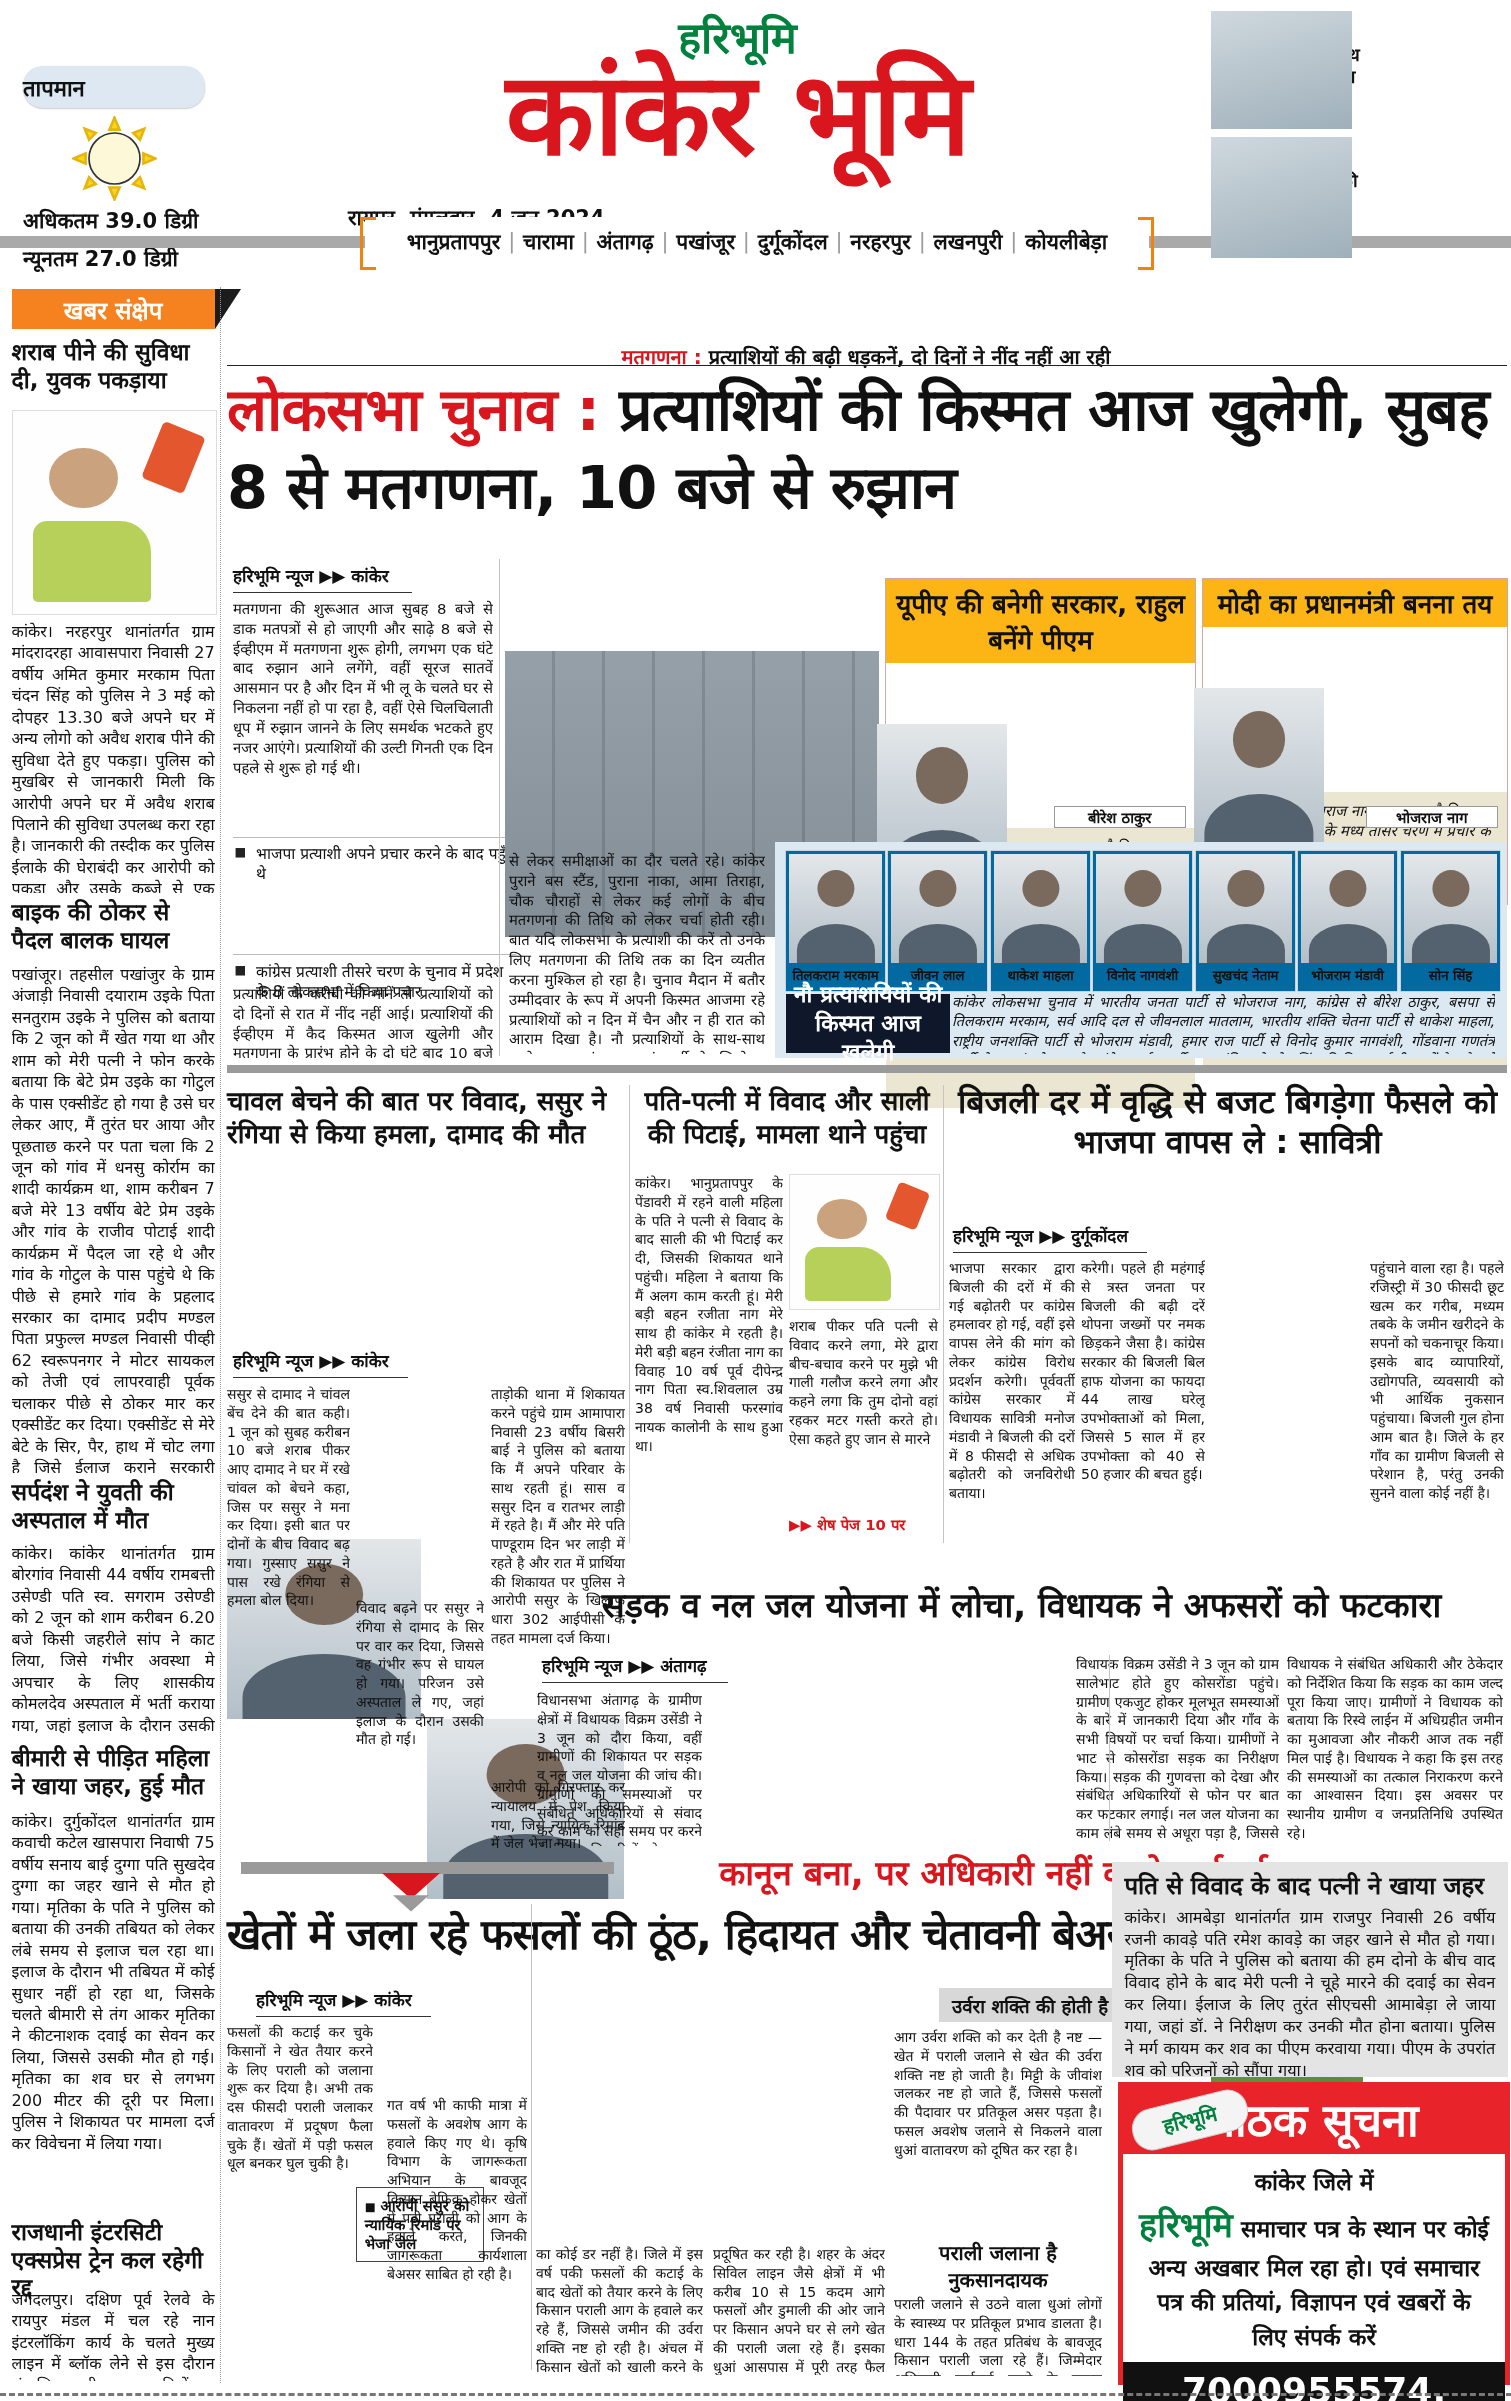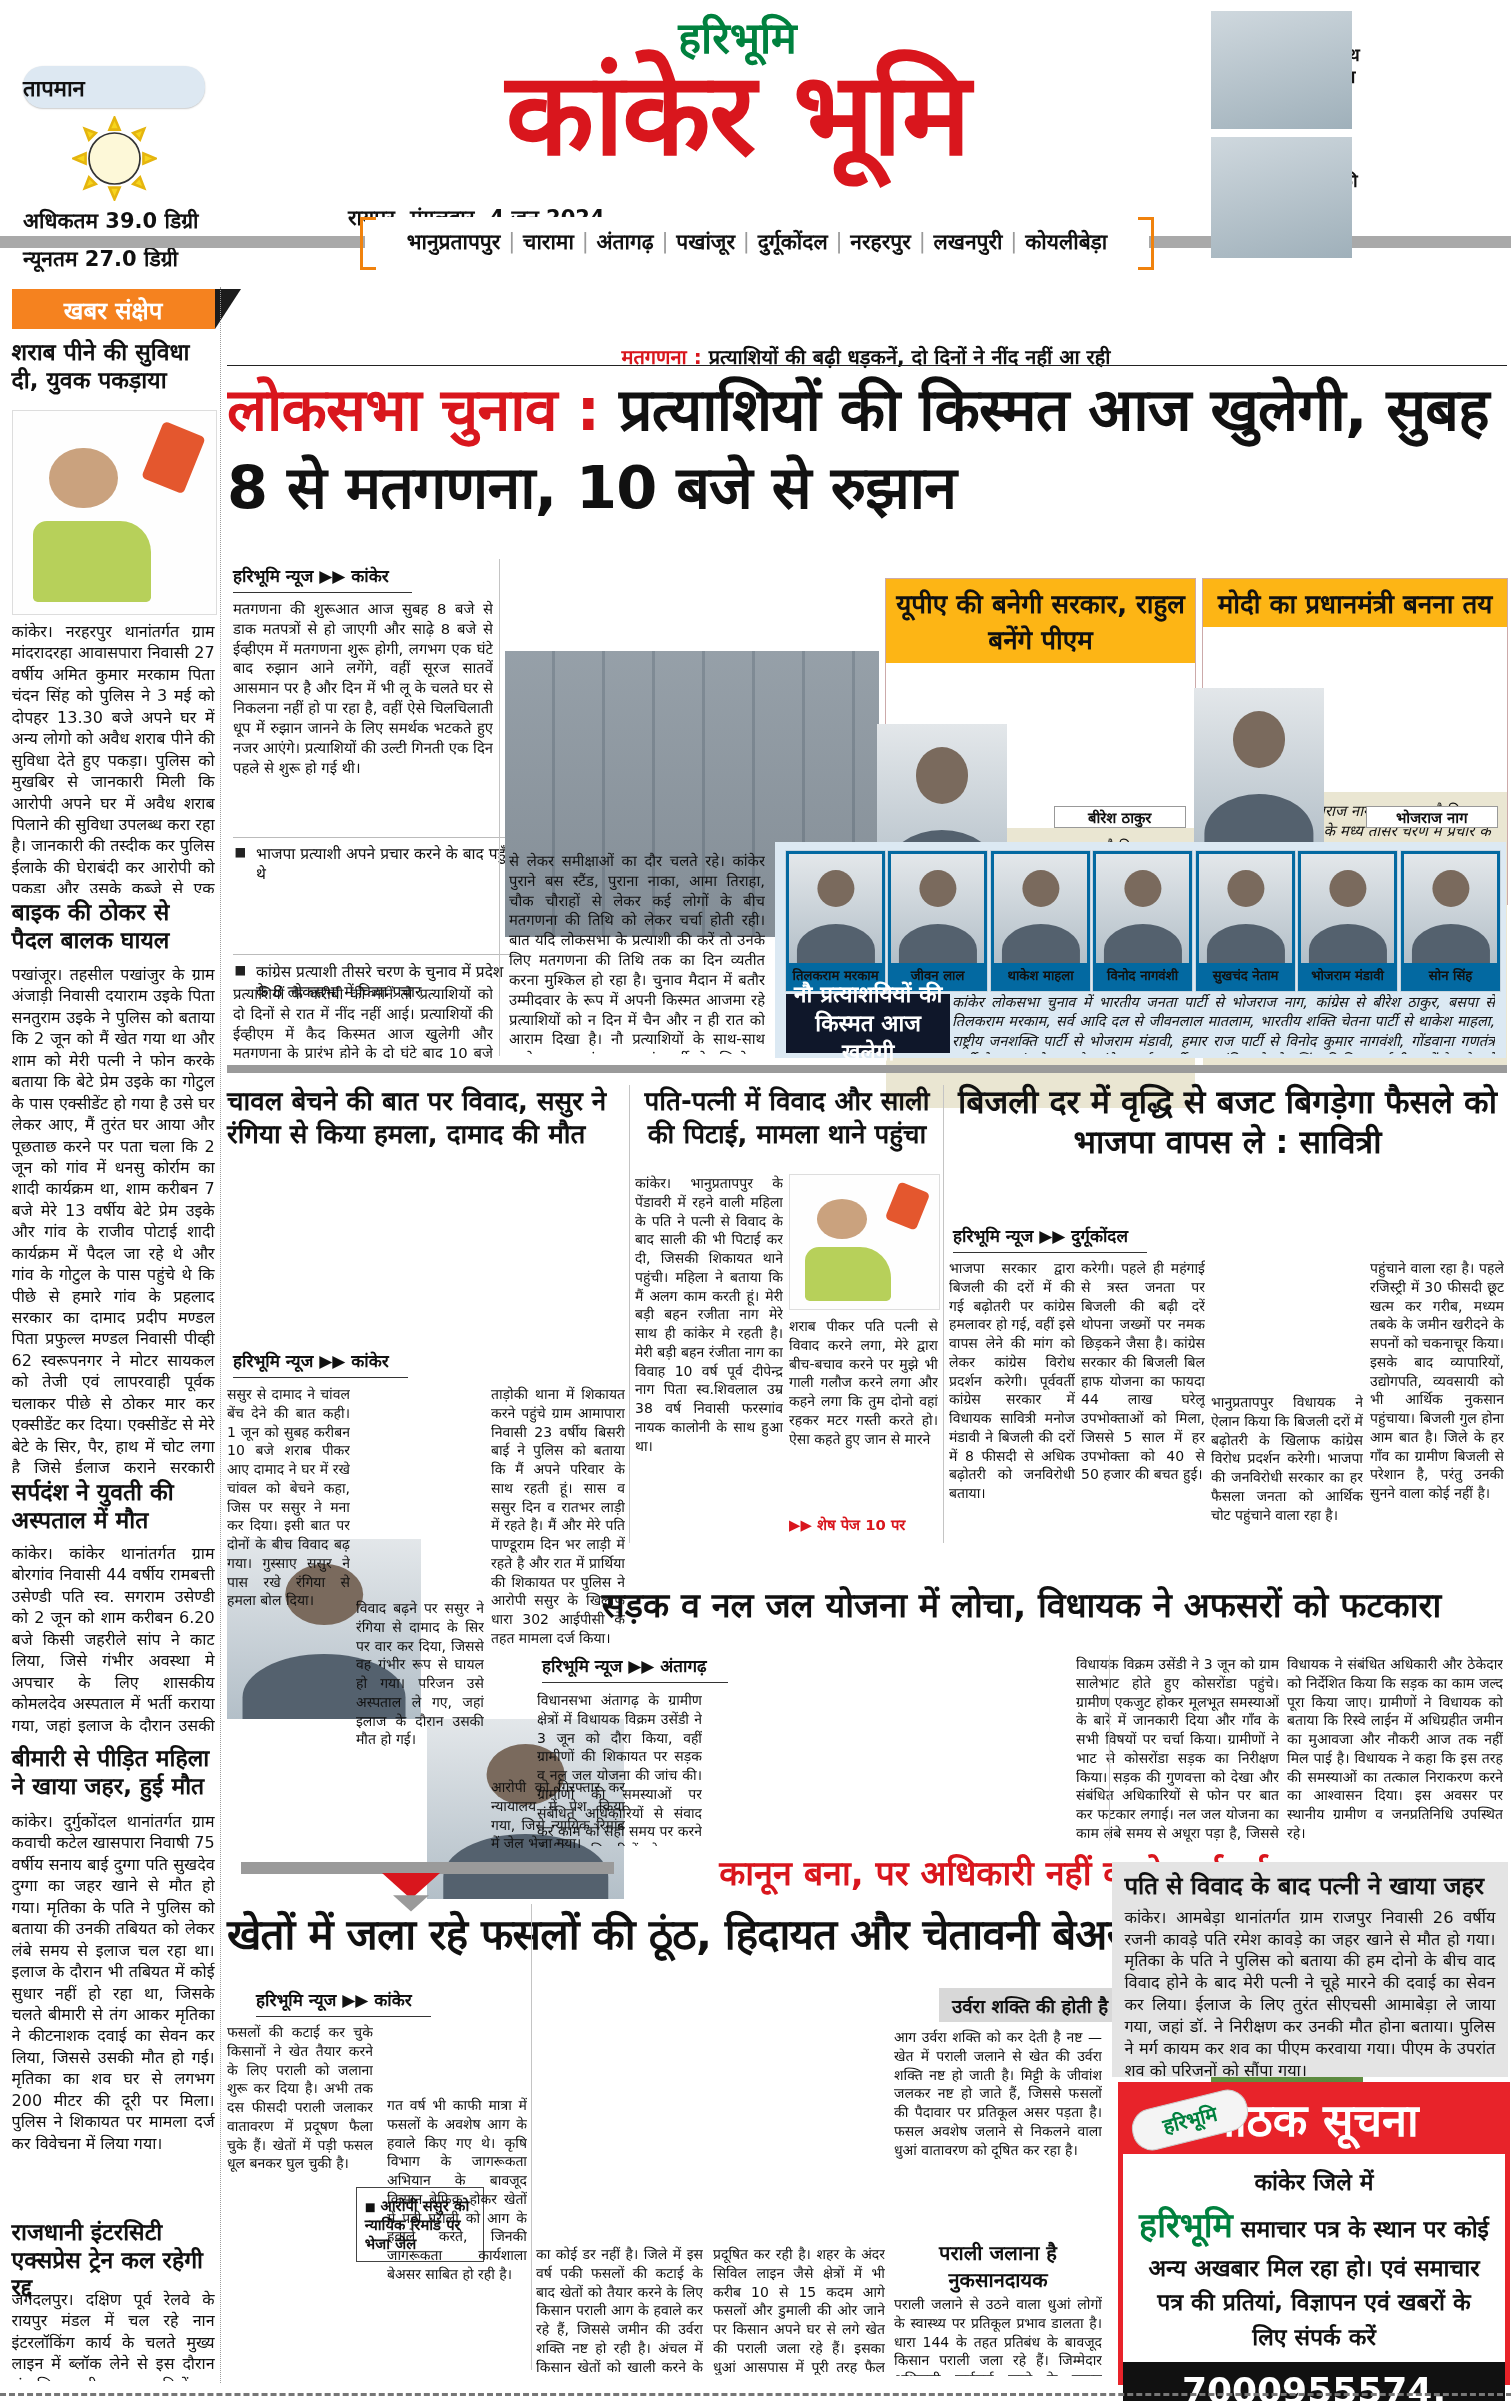--- a/index.html
+++ b/index.html
@@ -269,21 +269,20 @@
     </div>
   <div class="abs body-t j" style="left:635px;top:1174px;width:148px;height:365px;overflow:hidden;font-size:14px;">कांकेर। भानुप्रतापपुर के पेंडावरी में रहने वाली महिला के पति ने पत्नी से विवाद के बाद साली की भी पिटाई कर दी, जिसकी शिकायत थाने पहुंची। महिला ने बताया कि मैं अलग काम करती हूं। मेरी बड़ी बहन रजीता नाग मेरे साथ ही कांकेर मे रहती है। मेरी बड़ी बहन रंजीता नाग का विवाह 10 वर्ष पूर्व दीपेन्द्र नाग पिता स्व.शिवलाल उम्र 38 वर्ष निवासी फरस्गांव नायक कालोनी के साथ हुआ था।</div>
   <div class="abs body-t j" style="left:789px;top:1317px;width:149px;height:194px;overflow:hidden;font-size:14px;">शराब पीकर पति पत्नी से विवाद करने लगा, मेरे द्वारा बीच-बचाव करने पर मुझे भी गाली गलौज करने लगा और कहने लगा कि तुम दोनो वहां रहकर मटर गस्ती करते हो। ऐसा कहते हुए जान से मारने</div>
   <div class="abs jump" style="left:789px;top:1514px;font-size:14.8px;">▶▶ शेष पेज 10 पर</div>
 
   <div class="abs h2c" style="left:949px;top:1082px;width:557px;">बिजली दर में वृद्धि से बजट बिगड़ेगा फैसले को भाजपा वापस ले : सावित्री</div>
   <div class="abs byline" style="left:953px;top:1224px;width:194px;">हरिभूमि न्यूज ▶▶ दुर्गूकोंदल</div>
   <div class="abs body-t j" style="left:949px;top:1259px;width:126px;height:287px;overflow:hidden;font-size:14px;">भाजपा सरकार द्वारा बिजली की दरों में की गई बढ़ोतरी पर कांग्रेस हमलावर हो गई, वहीं इसे वापस लेने की मांग को लेकर कांग्रेस विरोध प्रदर्शन करेगी। पूर्ववर्ती कांग्रेस सरकार में विधायक सावित्री मनोज मंडावी ने बिजली की दरों में 8 फीसदी से अधिक बढ़ोतरी को जनविरोधी बताया।</div>
   <div class="abs body-t j" style="left:1081px;top:1259px;width:124px;height:287px;overflow:hidden;font-size:14px;">करेगी। पहले ही महंगाई से त्रस्त जनता पर बिजली की बढ़ी दरें थोपना जख्मों पर नमक छिड़कने जैसा है। कांग्रेस सरकार की बिजली बिल हाफ योजना का फायदा 44 लाख घरेलू उपभोक्ताओं को मिला, जिससे 5 साल में हर उपभोक्ता को 40 से 50 हजार की बचत हुई।</div>
   <div class="abs photo leafy" style="left:1211px;top:1242px;width:152px;height:144px;"></div>
-  <div class="abs body-t j" style="left:1211px;top:1393px;width:152px;height:154px;overflow:hidden;font-size:14px;">भानुप्रतापपुर विधायक ने ऐलान किया कि बिजली दरों में बढ़ोतरी के खिलाफ कांग्रेस विरोध प्रदर्शन करेगी। भाजपा की जनविरोधी सरकार का हर फैसला जनता को आर्थिक चोट पहुंचाने वाला रहा है।</div>
   <div class="abs body-t j" style="left:1370px;top:1259px;width:134px;height:287px;overflow:hidden;font-size:14px;">पहुंचाने वाला रहा है। पहले रजिस्ट्री में 30 फीसदी छूट खत्म कर गरीब, मध्यम तबके के जमीन खरीदने के सपनों को चकनाचूर किया। इसके बाद व्यापारियों, उद्योगपति, व्यवसायी को भी आर्थिक नुकसान पहुंचाया। बिजली गुल होना आम बात है। जिले के हर गाँव का ग्रामीण बिजली से परेशान है, परंतु उनकी सुनने वाला कोई नहीं है।</div>
 
   <div class="abs h2w" style="left:536px;top:1585px;width:971px;">सड़क व नल जल योजना में लोचा, विधायक ने अफसरों को फटकारा</div>
   <div class="abs byline" style="left:542px;top:1654px;width:186px;">हरिभूमि न्यूज ▶▶ अंतागढ़</div>
   <div class="abs body-t j" style="left:537px;top:1691px;width:165px;height:155px;overflow:hidden;font-size:14px;">विधानसभा अंतागढ़ के ग्रामीण क्षेत्रों में विधायक विक्रम उसेंडी ने 3 जून को दौरा किया, वहीं ग्रामीणों की शिकायत पर सड़क व नल जल योजना की जांच की। ग्रामीणों की समस्याओं पर संबंधित अधिकारियों से संवाद कर काम को सही समय पर करने के लिए अधिकारियों को फटकार लगाई।</div>
 
   <div class="abs body-t j" style="left:1076px;top:1655px;width:203px;height:188px;overflow:hidden;font-size:14px;">विधायक विक्रम उसेंडी ने 3 जून को ग्राम सालेभाट होते हुए कोसरोंडा पहुंचे। ग्रामीण एकजुट होकर मूलभूत समस्याओं के बारे में जानकारी दिया और गाँव के सभी विषयों पर चर्चा किया। ग्रामीणों ने भाट से कोसरोंडा सड़क का निरीक्षण किया। सड़क की गुणवत्ता को देखा और संबंधित अधिकारियों से फोन पर बात कर फटकार लगाई। नल जल योजना का काम लंबे समय से अधूरा पड़ा है, जिससे हम लोगों को शुद्ध पीने का पानी नहीं मिल पा रहा है।</div>
   <div class="abs body-t j" style="left:1287px;top:1655px;width:216px;height:188px;overflow:hidden;font-size:14px;">विधायक ने संबंधित अधिकारी और ठेकेदार को निर्देशित किया कि सड़क का काम जल्द पूरा किया जाए। ग्रामीणों ने विधायक को बताया कि रिस्वे लाईन में अधिग्रहीत जमीन का मुआवजा और नौकरी आज तक नहीं मिल पाई है। विधायक ने कहा कि इस तरह की समस्याओं का तत्काल निराकरण करने का आश्वासन दिया। इस अवसर पर स्थानीय ग्रामीण व जनप्रतिनिधि उपस्थित रहे।</div>
 
   <div class="abs gbar" style="left:241px;top:1862px;width:373px;"></div>

